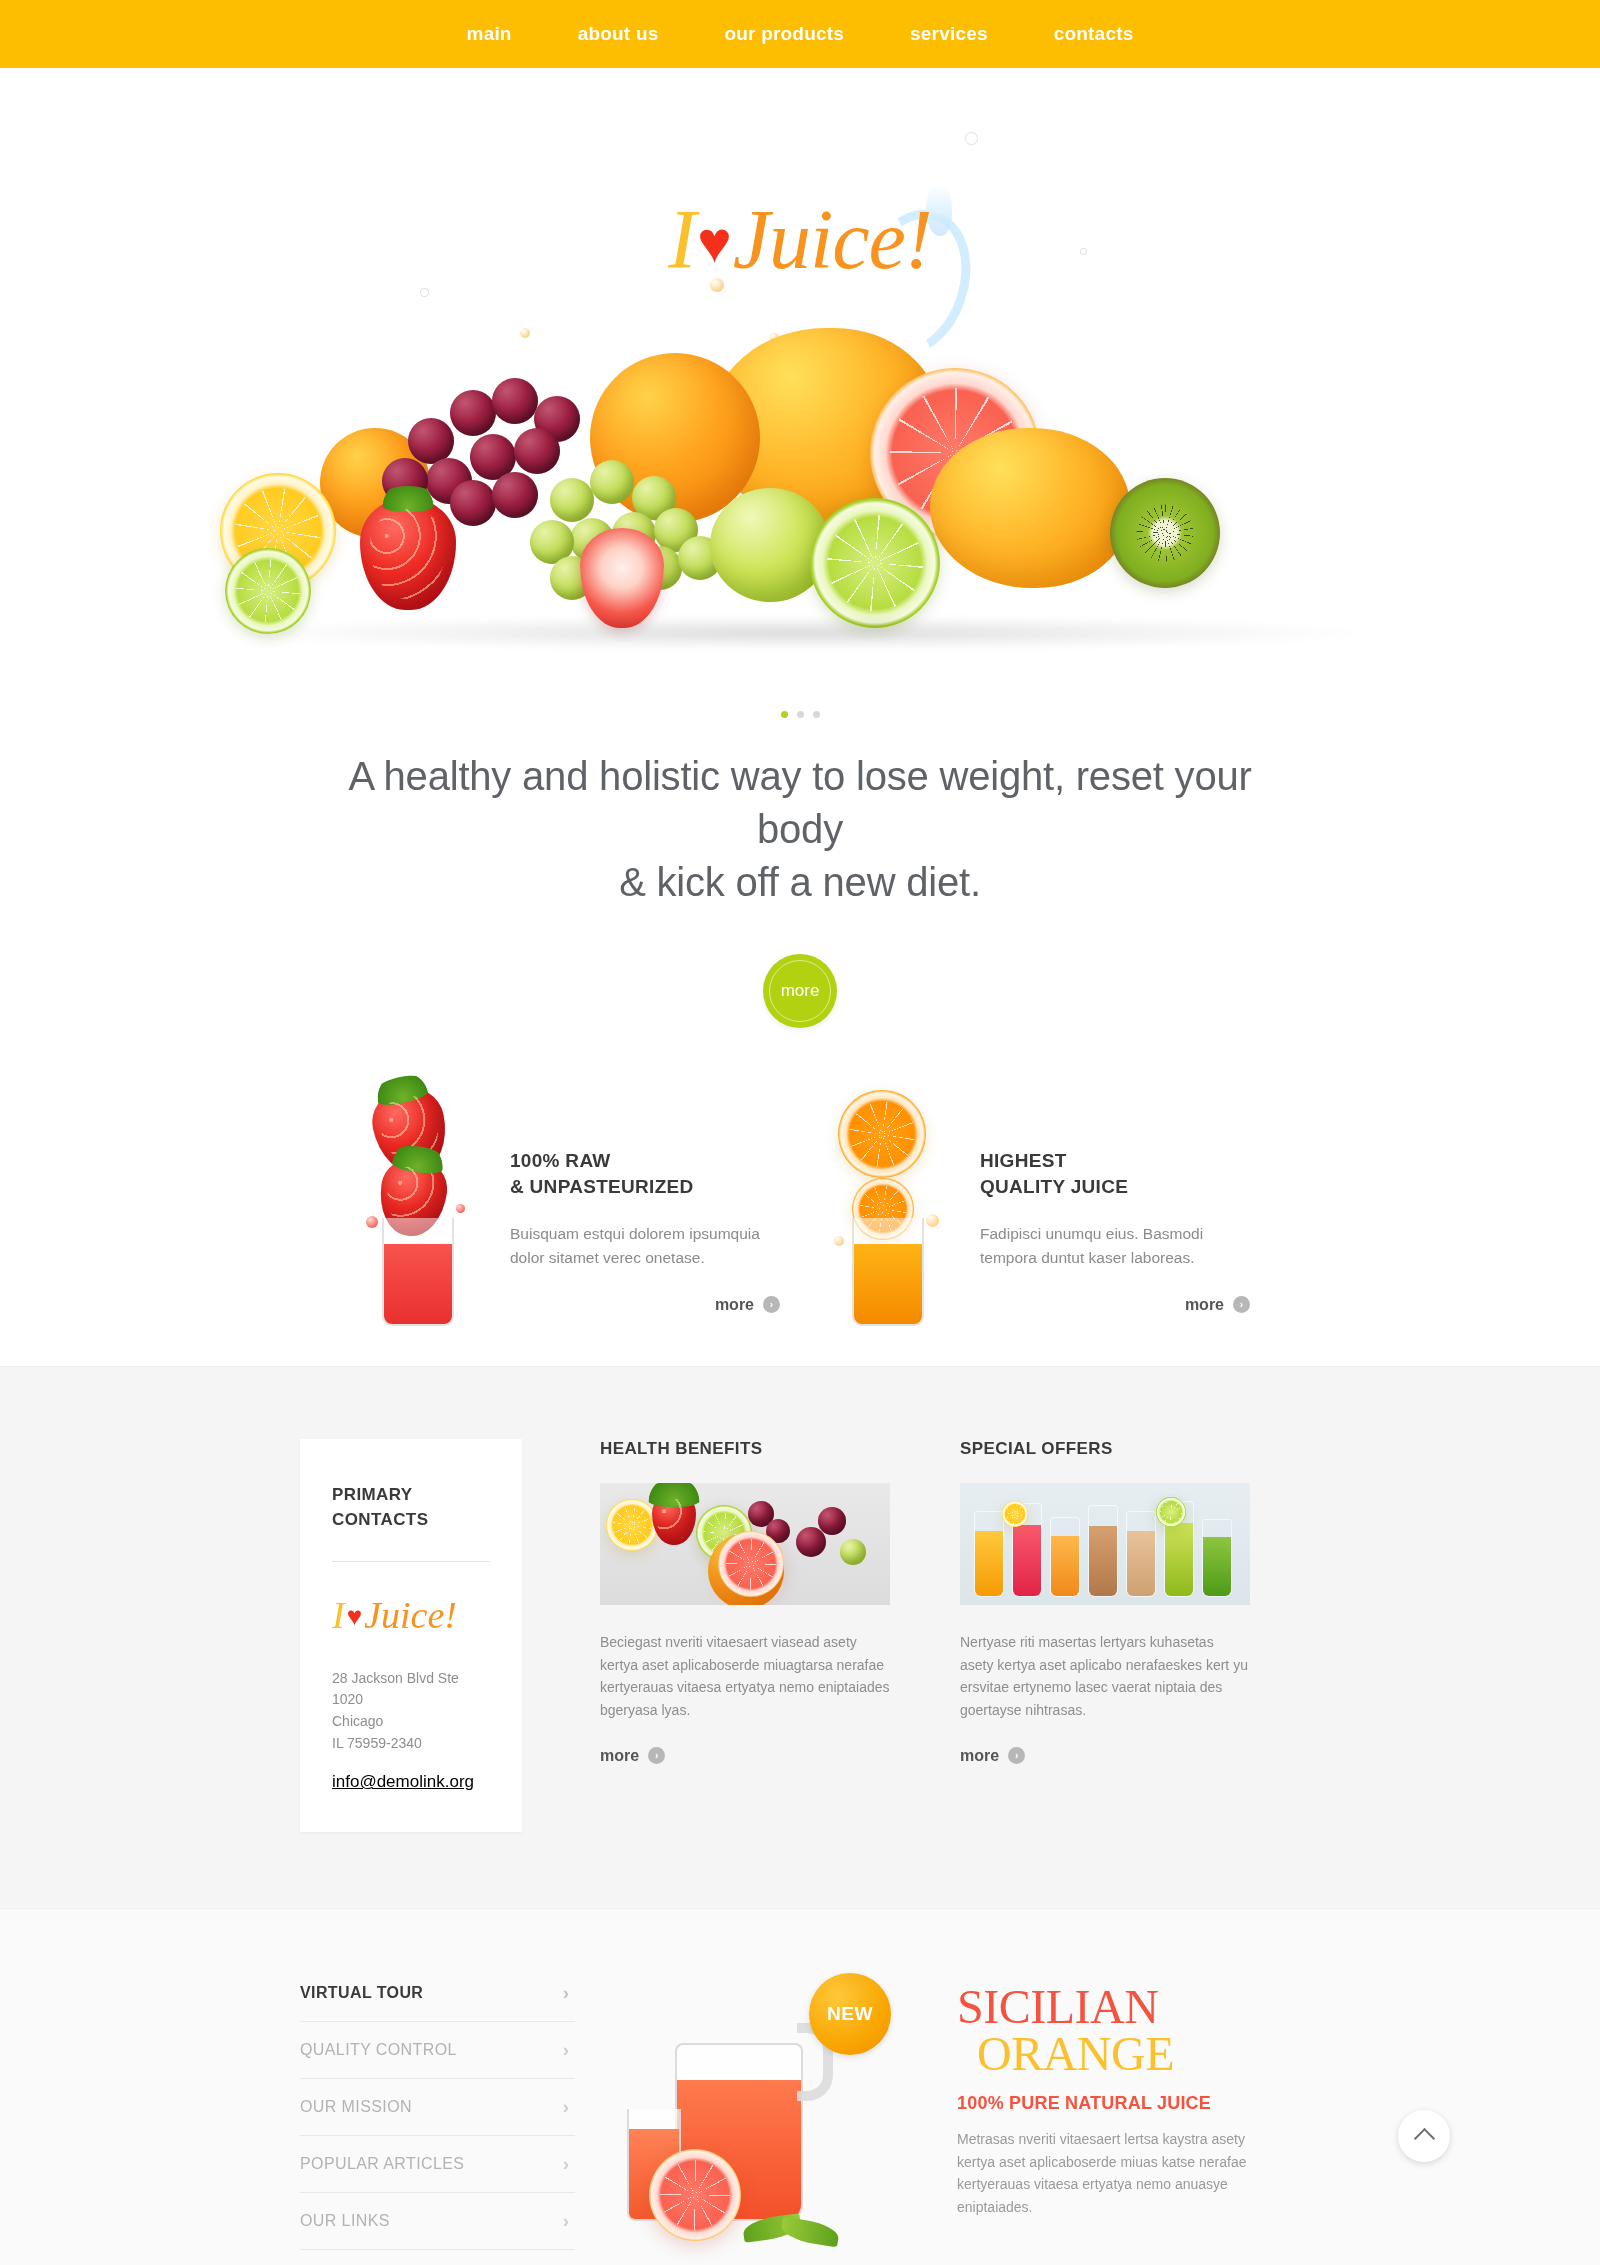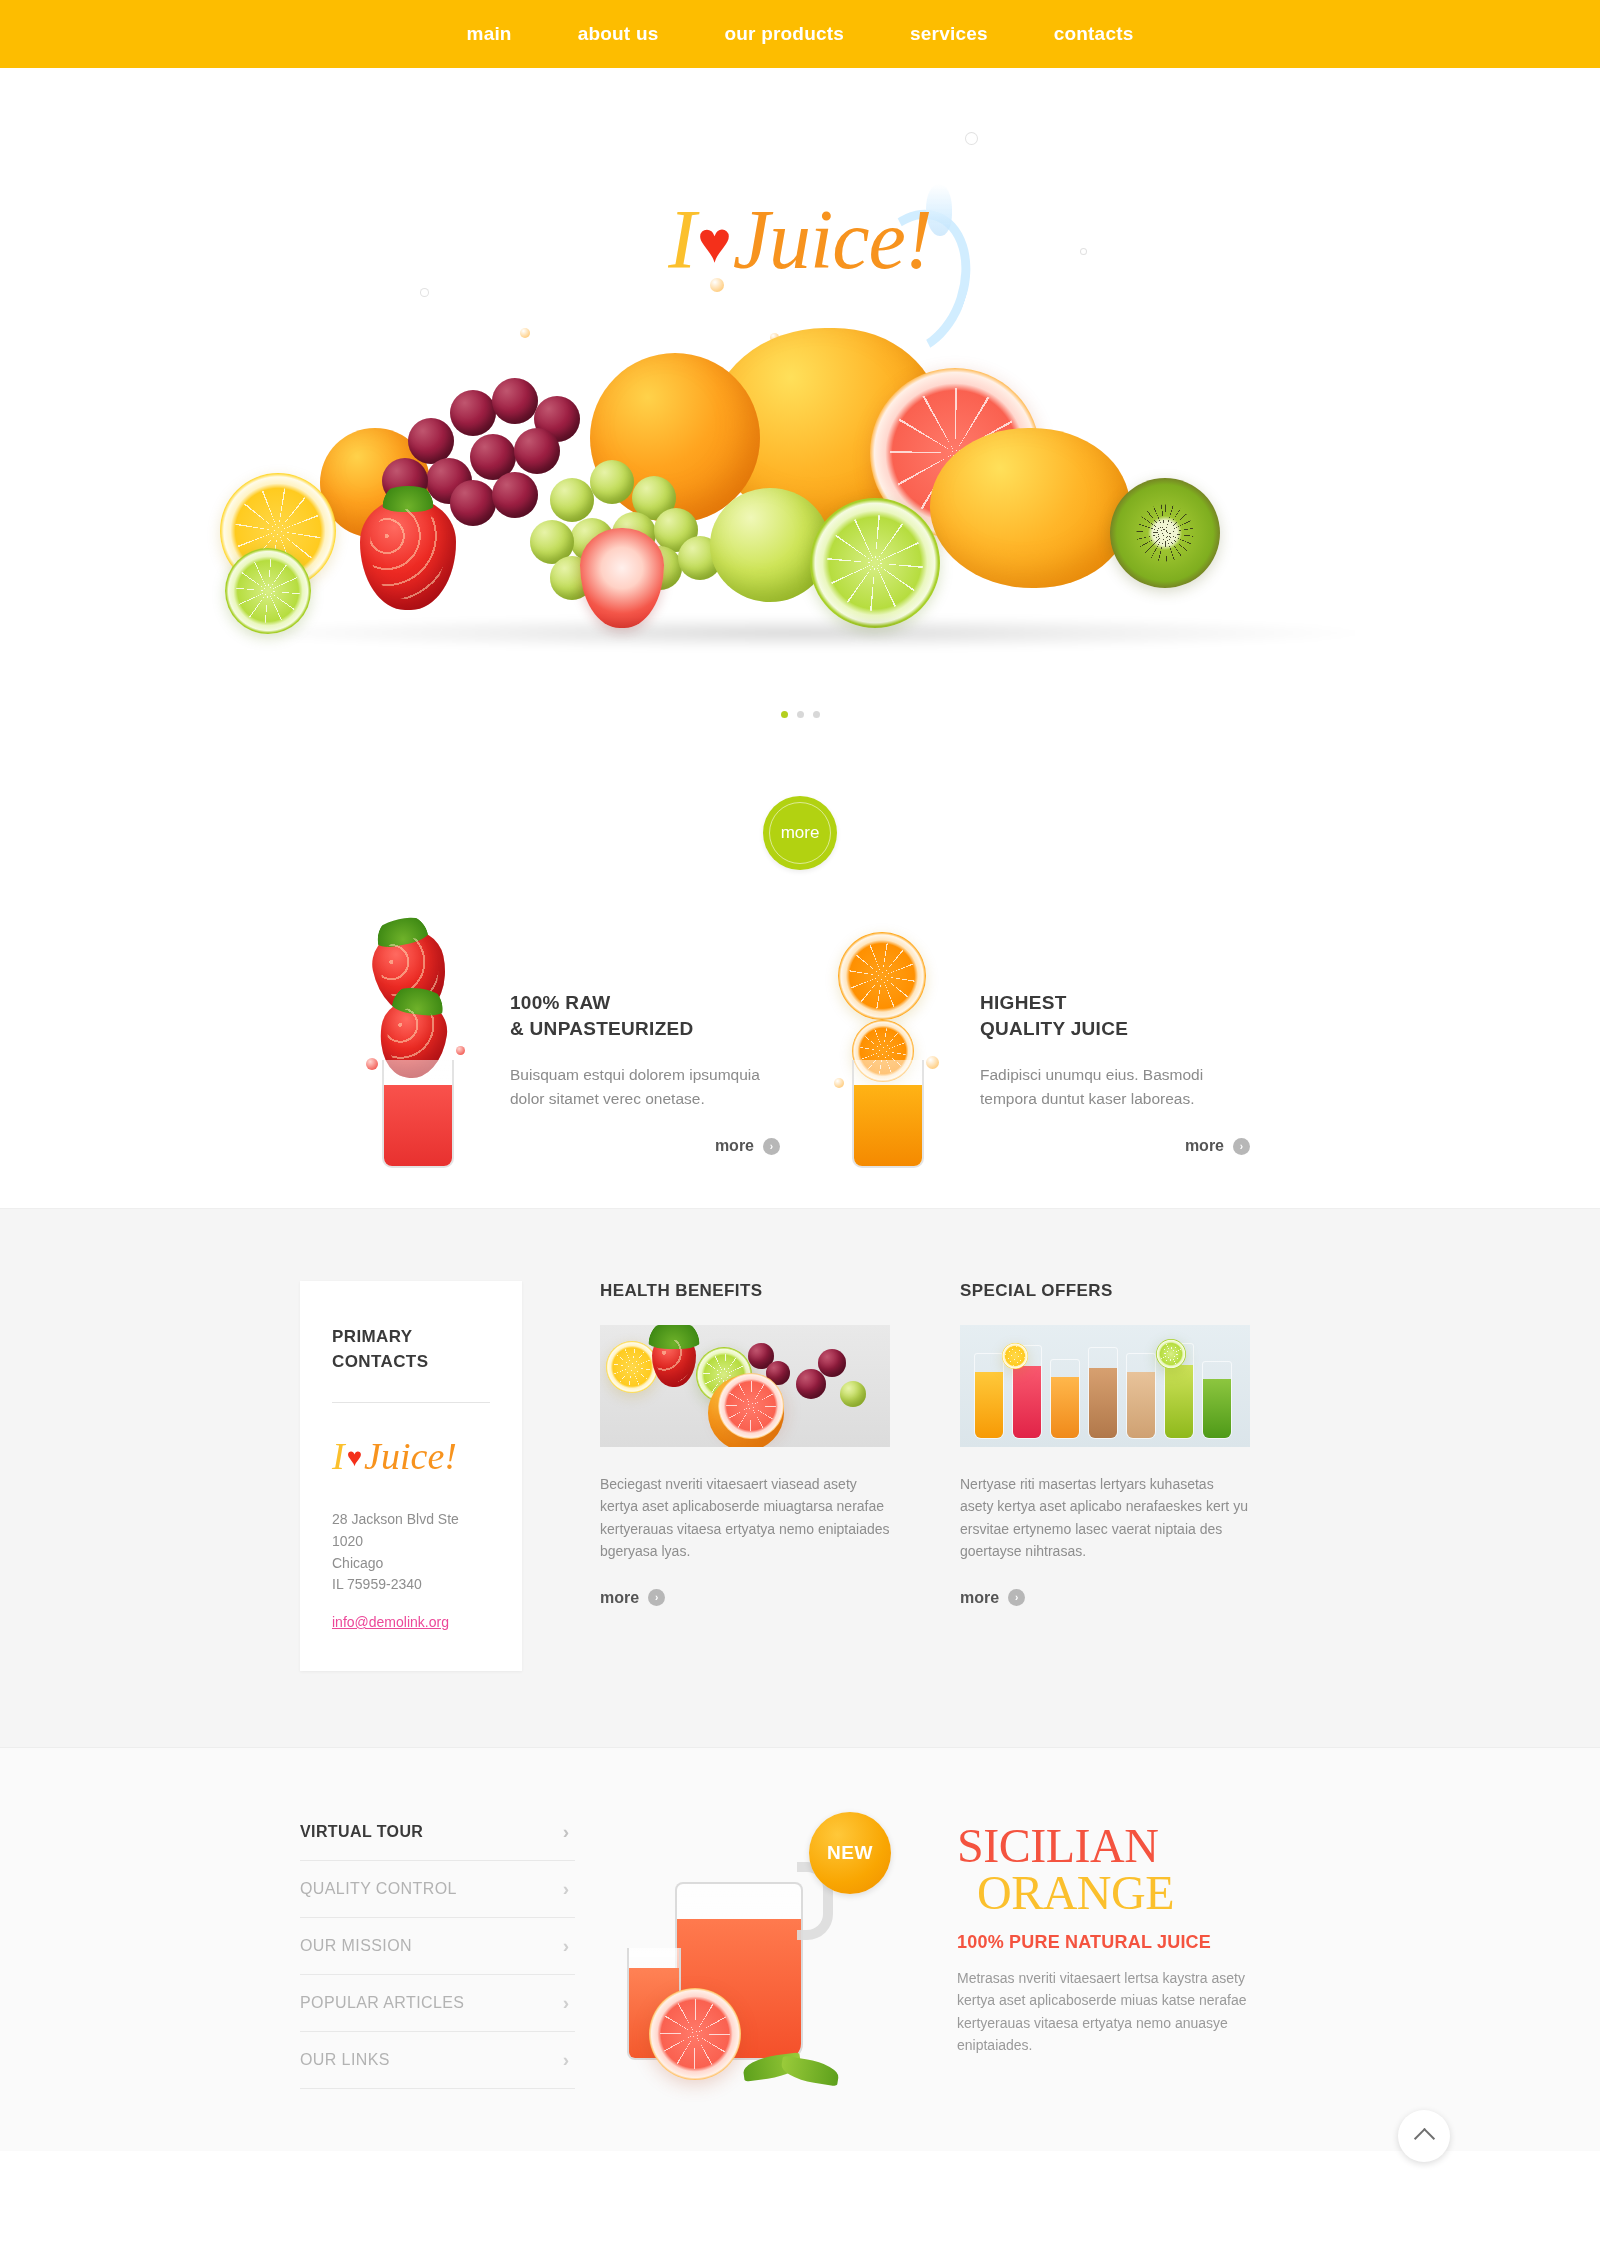--- a/index.html
+++ b/index.html
@@ -277,21 +277,21 @@
   }
   .hr{ height:1px; background:#e4e4e4; margin:28px 0 34px; }
   .card-logo{
     font-family:"Liberation Serif", serif; font-size:38px; line-height:1;
     margin-bottom:34px;
   }
   .card-logo .logo-heart{ font-size:26px; top:-3px; }
   .addr{ font-size:14px; color:#8e8e8e; line-height:1.55; }
   .mail{
     display:inline-block; margin-top:18px;
-    font-size:14px; color:#ec4899; text-decoration:underline; cursor:pointer;
+    font-size:17px; color:#000000; text-decoration:underline; cursor:pointer;
   }
 
   .colpad{ width:78px; flex:none; }
   .col{ width:290px; }
   .col + .colpad{ width:70px; }
   .col-title{
     font-size:17px; color:#3a3a3a; font-weight:bold;
     letter-spacing:.4px; text-transform:uppercase; margin-bottom:24px;
   }
   .thumb{
@@ -486,20 +486,24 @@
   </div>
 
   <div class="dots">
     <span class="dot active"></span>
     <span class="dot"></span>
     <span class="dot"></span>
   </div>
 </div>
 
 <div class="tagline-wrap">
+  <div class="tagline">
+    <div>A healthy and holistic way to lose weight, reset your body</div>
+    <div>&amp; kick off a new diet.</div>
+  </div>
   <div class="more-circle">
     <span>more</span>
   </div>
 </div>
 
 <div class="features">
 
   <div class="feature">
     <div class="feature-art">
       <div class="strawberry" style="left:44px; top:-8px; width:72px; height:84px; transform:rotate(-12deg);"></div>

